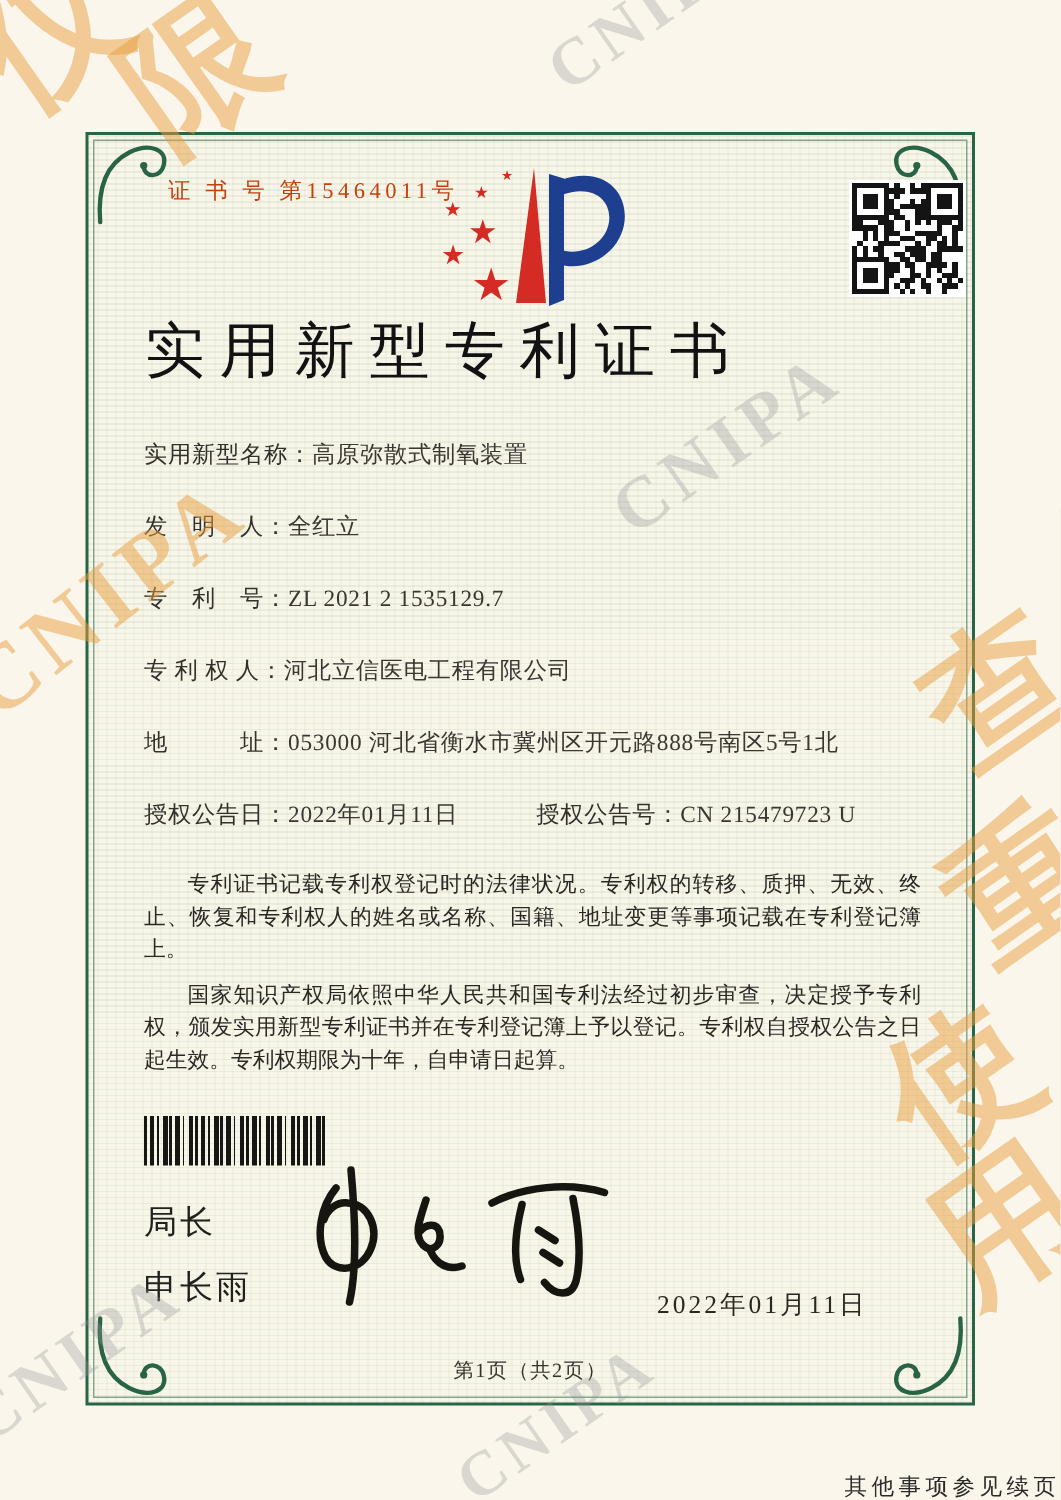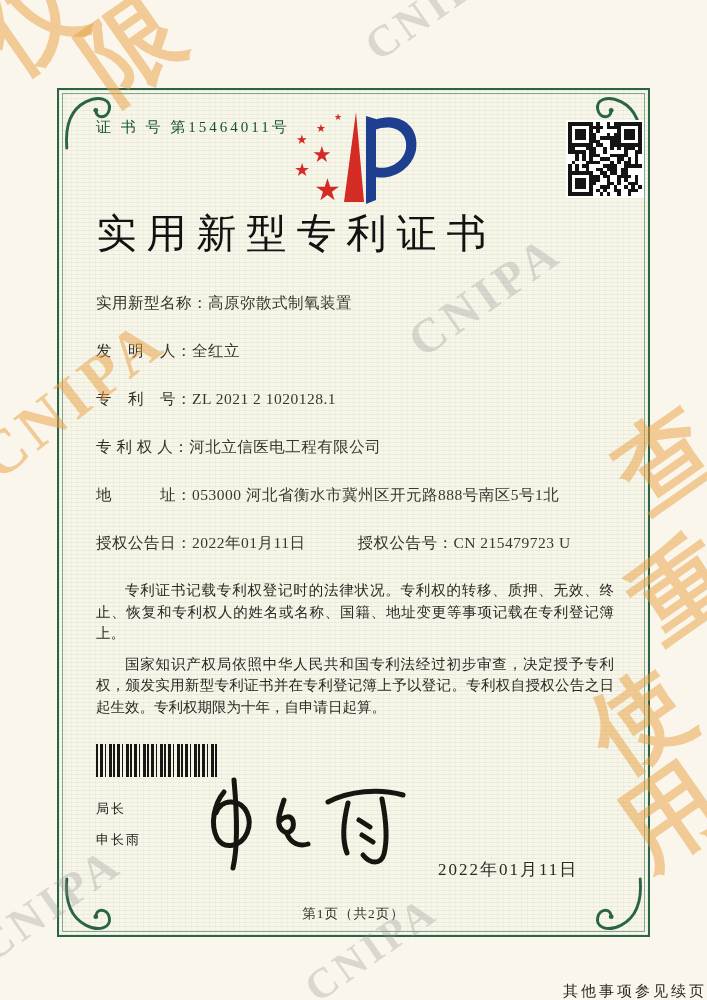--- a/index.html
+++ b/index.html
@@ -40,22 +40,22 @@
   .frame::before{
     content:"";position:absolute;left:3px;top:3px;right:3px;bottom:3px;
     border:1px solid rgba(42,100,70,0.55);
   }
   .corner{position:absolute;width:58px;height:58px;z-index:2;}
   .corner.tl{left:61px;top:92px;}
   .corner.tr{right:61px;top:92px;transform:scaleX(-1);}
   .corner.bl{left:61px;top:877px;transform:scaleY(-1);}
   .corner.br{right:61px;top:877px;transform:scale(-1,-1);}
   
-  .cert-no{position:absolute;left:96px;top:118px;z-index:3;font-size:15px;
-           letter-spacing:3px;color:#14532d;}
+  .cert-no{position:absolute;left:112px;top:118px;z-index:3;font-size:15px;
+           letter-spacing:3px;color:#c2410c;}
   .logo{position:absolute;left:286px;top:106px;width:134px;height:102px;z-index:3;}
   .qr{position:absolute;left:566px;top:120px;width:74px;height:74px;z-index:3;background:#fff;padding:2px;}
   .title{position:absolute;left:0;top:206px;width:593px;text-align:center;z-index:3;
          font-size:40px;font-weight:normal;letter-spacing:10px;color:#121212;margin:0;}
   
   .fields{position:absolute;left:96px;top:293px;width:525px;z-index:3;}
   .field-row{font-size:15.5px;color:#2e2b27;letter-spacing:0.5px;height:24px;margin-bottom:24px;
              white-space:nowrap;}
   .field-row .lab{color:#33302b;}
   .field-row .val{color:#3a3631;}
@@ -66,21 +66,21 @@
            text-indent:2em;text-align:justify;}
   
   .barcode{position:absolute;left:96px;top:744px;width:122px;height:33px;z-index:3;
     background:repeating-linear-gradient(90deg,
       #181613 0 2px, rgba(0,0,0,0) 2px 4px,
       #181613 4px 7px, rgba(0,0,0,0) 7px 9px,
       #181613 9px 10px, rgba(0,0,0,0) 10px 13px,
       #181613 13px 16px, rgba(0,0,0,0) 16px 17px);
   }
   
-  .signer{position:absolute;left:96px;top:800px;z-index:3;font-size:13px;color:#23211d;
+  .signer{position:absolute;left:96px;top:800px;z-index:3;font-size:22px;color:#23211d;
           letter-spacing:2px;}
   .signer div{margin-bottom:13px;}
   .sig-svg{position:absolute;left:196px;top:772px;width:232px;height:100px;z-index:4;}
   .grant-date{position:absolute;left:438px;top:858px;z-index:3;font-size:17px;
               letter-spacing:2px;color:#2b2824;}
   .page-info{position:absolute;left:0;top:905px;width:707px;text-align:center;z-index:3;
              font-size:13.5px;color:#35322c;letter-spacing:1px;}
   .foot-note{position:absolute;left:0;top:982px;width:707px;text-align:right;z-index:3;
              font-size:15px;color:#2a2a26;letter-spacing:3px;}
 </style>
@@ -394,21 +394,21 @@
   <h1 class="title">实用新型专利证书</h1>
 
   <div class="fields">
     <div class="field-row">
       <span class="lab">实用新型名称：</span><span class="val">高原弥散式制氧装置</span>
     </div>
     <div class="field-row">
       <span class="lab">发　明　人：</span><span class="val">全红立</span>
     </div>
     <div class="field-row">
-      <span class="lab">专　利　号：</span><span class="val">ZL 2021 2 1020128.1</span>
+      <span class="lab">专　利　号：</span><span class="val">ZL 2021 2 1535129.7</span>
     </div>
     <div class="field-row">
       <span class="lab">专 利 权 人：</span><span class="val">河北立信医电工程有限公司</span>
     </div>
     <div class="field-row">
       <span class="lab">地　　　址：</span><span class="val">053000 河北省衡水市冀州区开元路888号南区5号1北</span>
     </div>
     <div class="field-row">
       <span class="lab">授权公告日：</span><span class="val">2022年01月11日</span><span class="pair2"><span class="lab">授权公告号：</span><span class="val">CN 215479723 U</span></span>
     </div>

